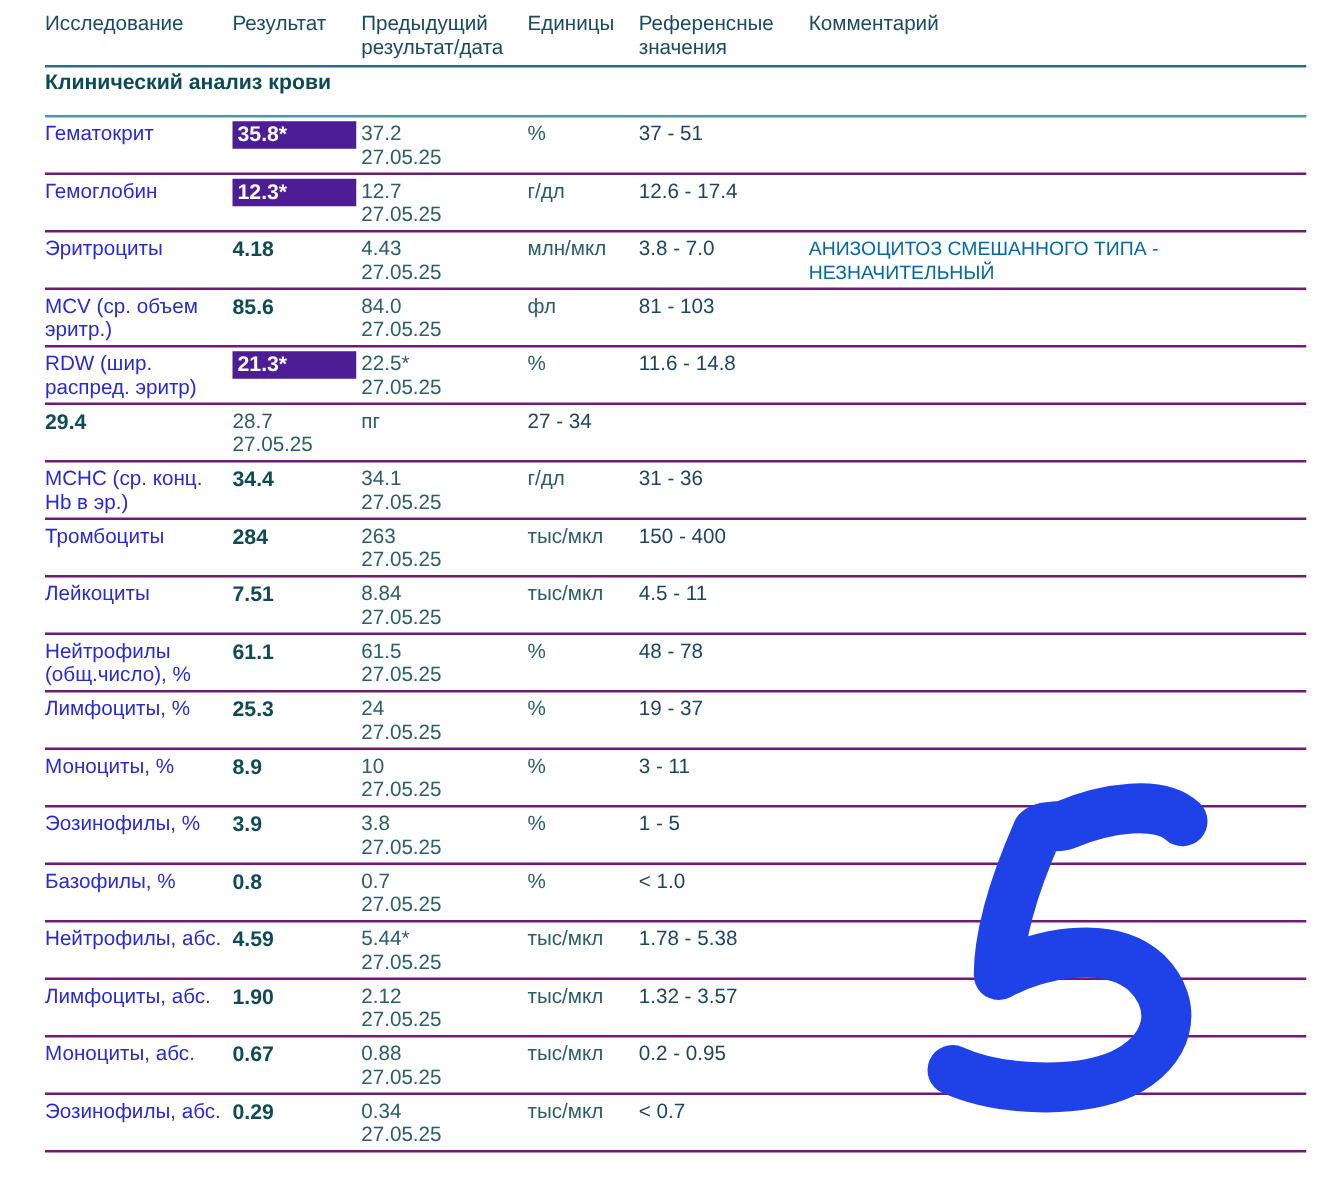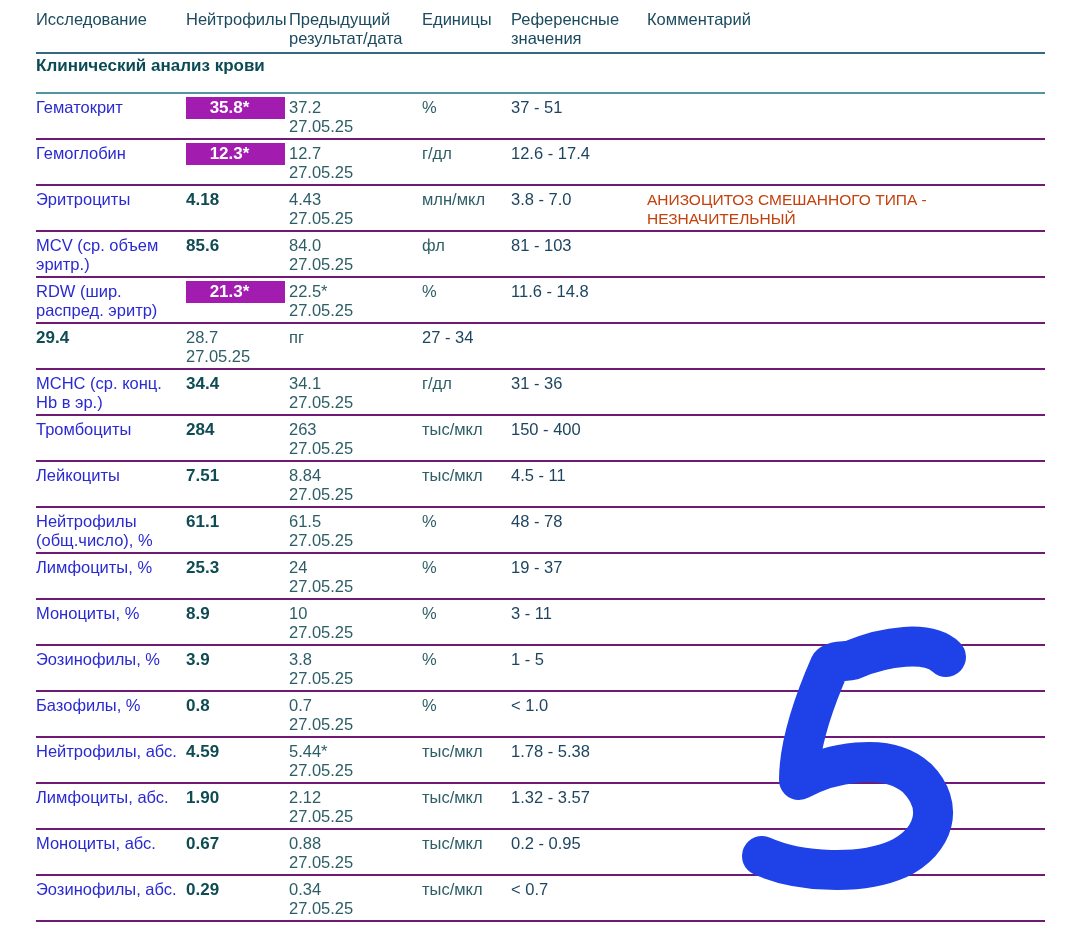--- a/index.html
+++ b/index.html
@@ -14,38 +14,38 @@
     align-items:start;
   }
   .grid-row > div { padding:4px 6px 2px 0; line-height:19px; }
   .hdr-row { border-bottom:2px solid #35697f; min-height:48px; }
   .hdr-row > div { color:#1c4a5e; font-size:16.5px; }
   .section-row { border-bottom:2px solid #4f96a1; min-height:24px; }
   .section-row > div { grid-column:1 / -1; color:#0b4b55; font-weight:bold; font-size:17px; padding:2px 0 17px 0; }
   .c-name  { color:#2a2ad2; font-size:16.5px; }
   .c-res   { color:#0e4b53; font-weight:bold; font-size:17px; }
   .c-res .chip { display:inline-block; }
-  .c-res .chip.flagged { background:#a21caf; color:#ffffff; width:99px; padding:1px 16px 2px 4px; margin-top:-1px;text-align:center; }
+  .c-res .chip.flagged { background:#4c1d95; color:#ffffff; width:99px; padding:1px 16px 2px 4px; margin-top:-1px; }
   .c-prev  { color:#2d5e66; font-size:16.5px; }
   .c-units { color:#2d5e66; font-size:16.5px; }
   .c-ref   { color:#1e4560; font-size:16.5px; }
-  .c-com   { color:#c2410c; font-size:15.5px; line-height:19px; }
+  .c-com   { color:#0369a1; font-size:15.5px; line-height:19px; }
   .footer-note { position:absolute; left:36px; top:914px; color:#0c0c0c; font-weight:bold; font-size:15.5px; }
   .pen-overlay { position:absolute; left:0; top:0; width:1068px; height:946px; pointer-events:none; }
 </style>
 </head>
 <body>
 
 <div class="page">
 
   <div class="tablewrap">
 
     <div class="grid-row hdr-row">
       <div>Исследование</div>
-      <div>Нейтрофилы</div>
+      <div>Результат</div>
       <div>Предыдущий результат/дата</div>
       <div>Единицы</div>
       <div>Референсные значения</div>
       <div>Комментарий</div>
     </div>
 
     <div class="grid-row section-row">
       <div>Клинический анализ крови</div>
     </div>
 

